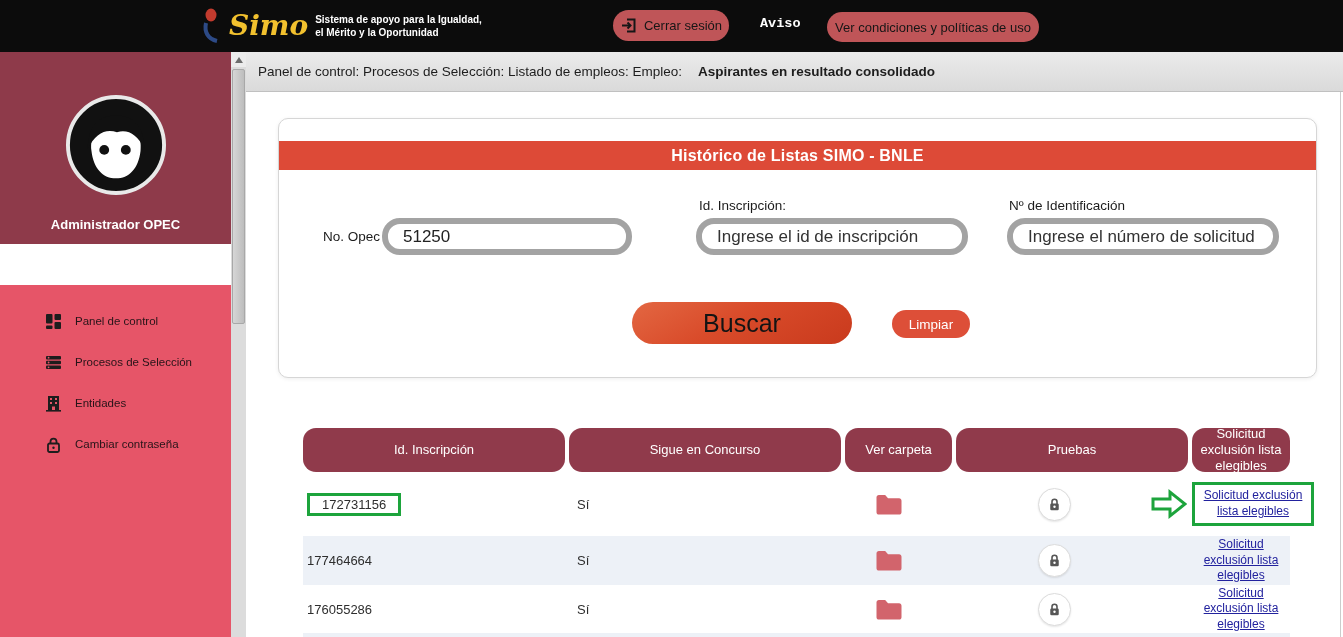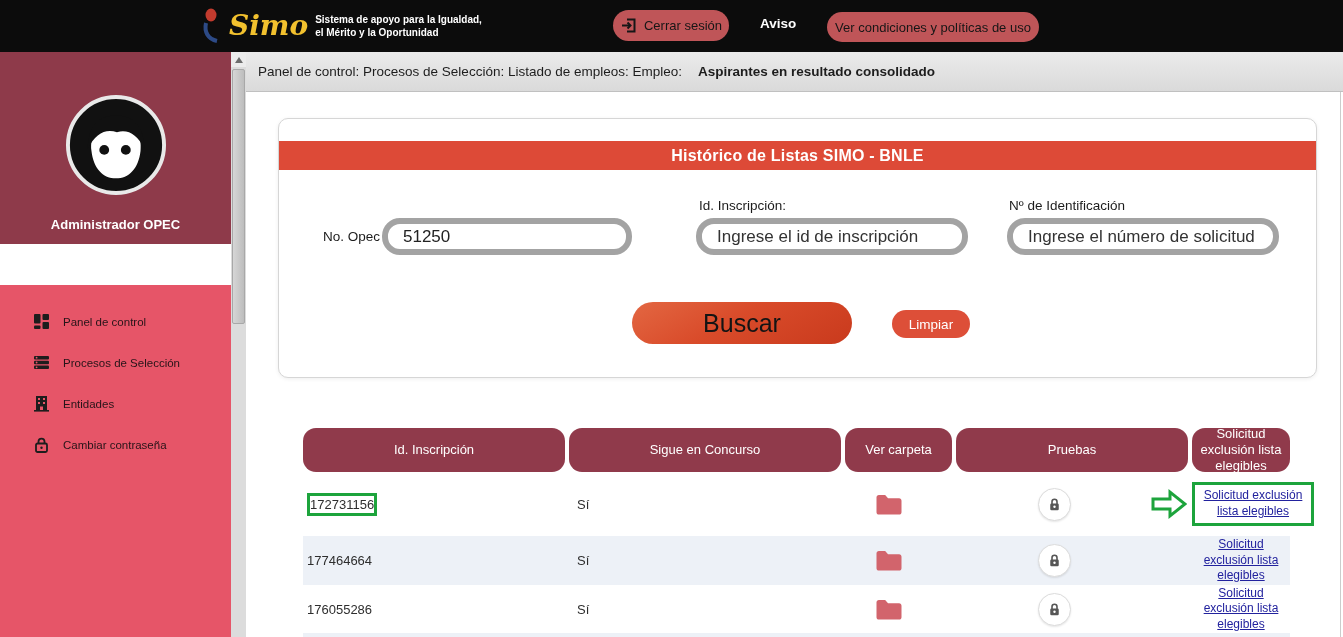--- a/index.html
+++ b/index.html
@@ -12,30 +12,30 @@
   button { font-family: inherit; cursor: pointer; }
 
   
   .topbar { position:absolute; left:0; top:0; width:1343px; height:52px; background:#0c0c0c; }
   .logo { position:absolute; left:202px; top:8px; display:flex; align-items:center; gap:7px; }
   .brand { font-family:"DejaVu Serif",serif; font-style:italic; font-weight:bold; font-size:28px; color:#f2c12e; line-height:1; }
   .tagline { font-size:10px; font-weight:bold; color:#ffffff; line-height:13px; }
   .pill-btn { position:absolute; border:none; border-radius:16px; background:#bf5558; color:#161616; font-size:13px; display:flex; align-items:center; justify-content:center; gap:7px; }
   .logout-btn { left:613px; top:10px; width:116px; height:31px; }
   .terms-btn  { left:827px; top:12px; width:212px; height:30px; }
-  .aviso { position:absolute; left:760px; top:16px; color:#fff; font-weight:bold; font-size:13.5px; text-decoration:none; cursor:pointer; }
+  .aviso { position:absolute; left:760px; top:16px; color:#fff; font-weight:bold; font-size:13.5px; text-decoration:none; cursor:pointer;font-family:Liberation Mono, monospace; }
 
   
   .sidebar { position:absolute; left:0; top:52px; width:231px; bottom:0; }
   .sb-top { height:192px; background:#8e3a4a; text-align:center; color:#fff; overflow:hidden; }
   .avatar { margin:42px auto 0; width:102px; height:102px; display:block; }
   .sb-name { margin-top:21px; font-weight:bold; font-size:13px; }
   .sb-role { margin-top:15px; font-weight:bold; font-size:13px;padding-left:33px; }
   .menu { position:absolute; left:0; right:0; top:233px; bottom:0; background:#e65568; padding-top:20px; }
-  .menu-item { display:flex; align-items:flex-end; gap:13px; padding:8px 8px 8px 33px; margin-bottom:8px; cursor:pointer; }
+  .menu-item { display:flex; align-items:center; gap:13px; padding:8px 8px 8px 45px; margin-bottom:8px; cursor:pointer; }
   .menu-item .mi-icon { flex:0 0 17px; margin-top:0px; }
   .menu-item .mi-label { font-size:11.5px; line-height:16.5px; color:#261418; max-width:168px; }
 
   
   .vscroll { position:absolute; left:231px; top:52px; width:15px; bottom:0; background:#dcdcdc; }
   .vs-up { height:15px; background:#ececec; display:flex; align-items:center; justify-content:center; cursor:pointer; }
   .tri-up { width:0; height:0; border-left:4px solid transparent; border-right:4px solid transparent; border-bottom:6px solid #6d6d6d; }
   .vs-thumb { position:absolute; left:1px; top:17px; width:13px; height:255px; background:linear-gradient(90deg,#d6d6d6,#bdbdbd); border:1px solid #a8a8a8; border-radius:2px; cursor:grab; }
 
   
@@ -64,21 +64,21 @@
   .tbl { position:absolute; left:57px; top:376px; width:987px; }
   .thead, .tr { display:flex; gap:4px; }
   .thead { height:44px; }
   .th { background:#903a4b; border-radius:13px; color:#fff; font-size:13px; line-height:1.25; display:flex; align-items:center; justify-content:center; text-align:center; padding:0 6px; }
   .c1 { width:262px; } .c2 { width:272px; } .c3 { width:107px; } .c4 { width:232px; } .c5 { width:98px; }
   .tr { align-items:center; }
   .tr1 { height:64px; } .tr2 { height:49px; background:#edf1f7; } .tr3 { height:48px; } .tr4 { height:4px; background:#edf1f7; }
   .td { display:flex; align-items:center; justify-content:center; font-size:13px; color:#2e2e2e; }
   .td.c1 { justify-content:flex-start; padding-left:4px; }
   .td.c2 { justify-content:flex-start; padding-left:8px; }
-  .green-box { border:3px solid #1da43c; padding:1px 0; display:inline-block; }
+  .green-box { border:3px solid #1da43c; padding:1px 12px; display:inline-block; }
   .folder-btn { background:none; border:none; display:flex; transform:translateX(-10px); }
   .lock-btn { width:33px; height:33px; border-radius:50%; background:#fff; border:1px solid #dcdcdc; box-shadow:0 1px 2px rgba(0,0,0,.10); display:flex; align-items:center; justify-content:center; transform:translateX(-18px); }
   .td.c5 { position:relative; }
   .excl-link { color:#22229e; text-decoration:underline; font-size:12px; line-height:1.3; text-align:center; display:block; cursor:pointer; }
   .green-frame { border:3px solid #1da43c; padding:3px 8px; min-width:118px; margin-right:-24px; }
   .annot-arrow { position:absolute; left:-41px; top:50%; transform:translateY(-50%); }
 </style>
 </head>
 <body>
 

